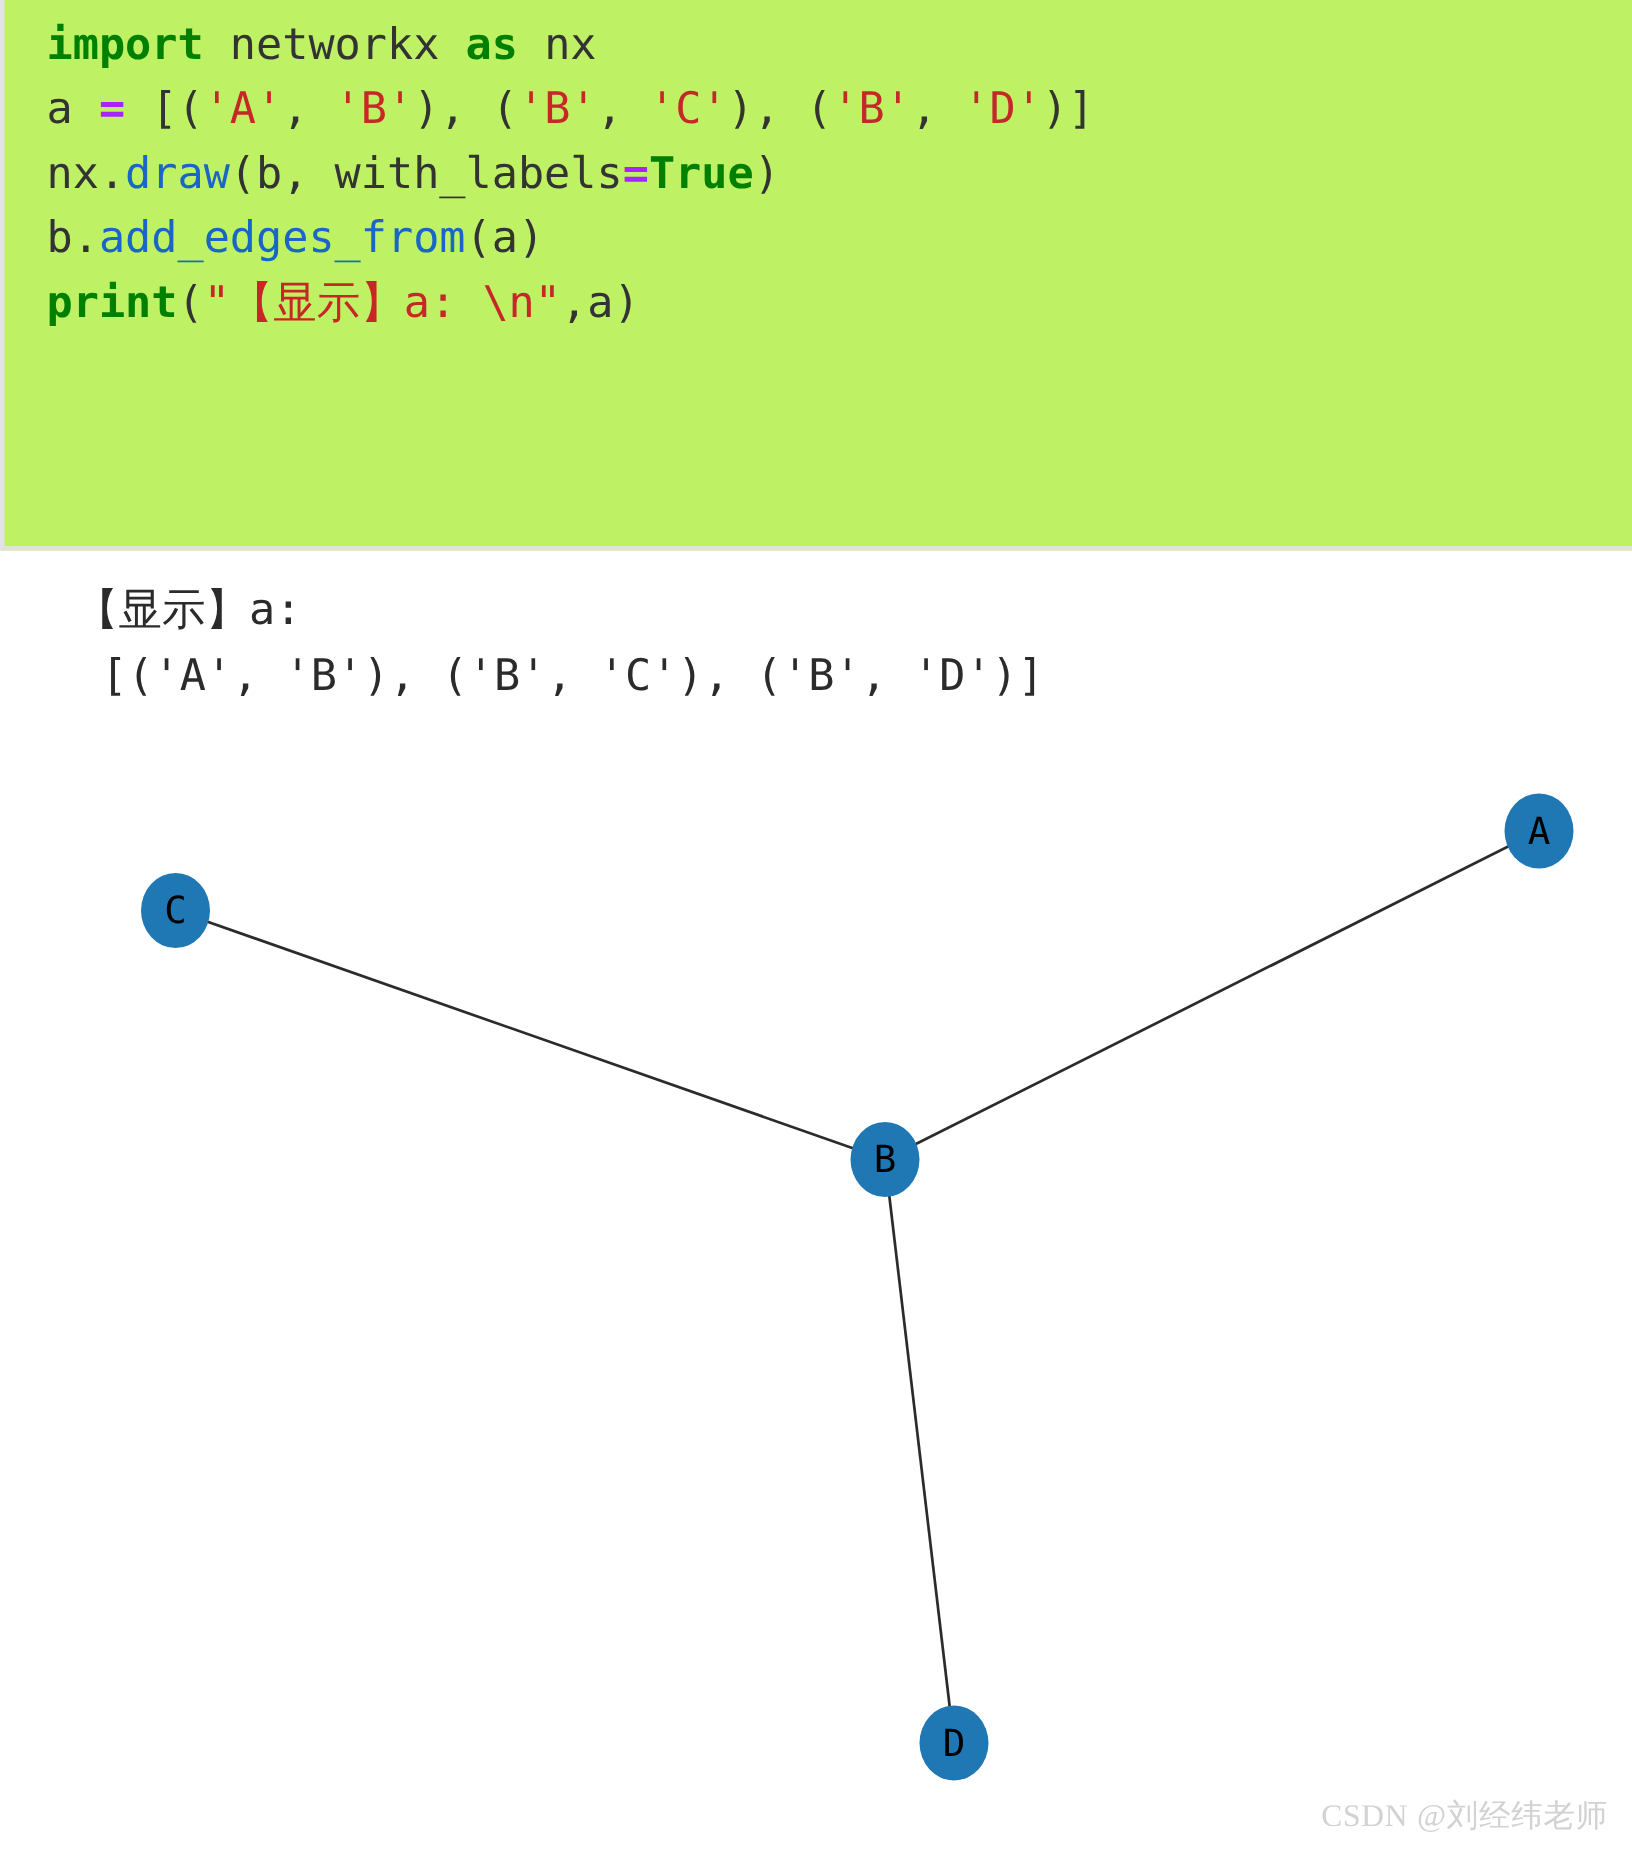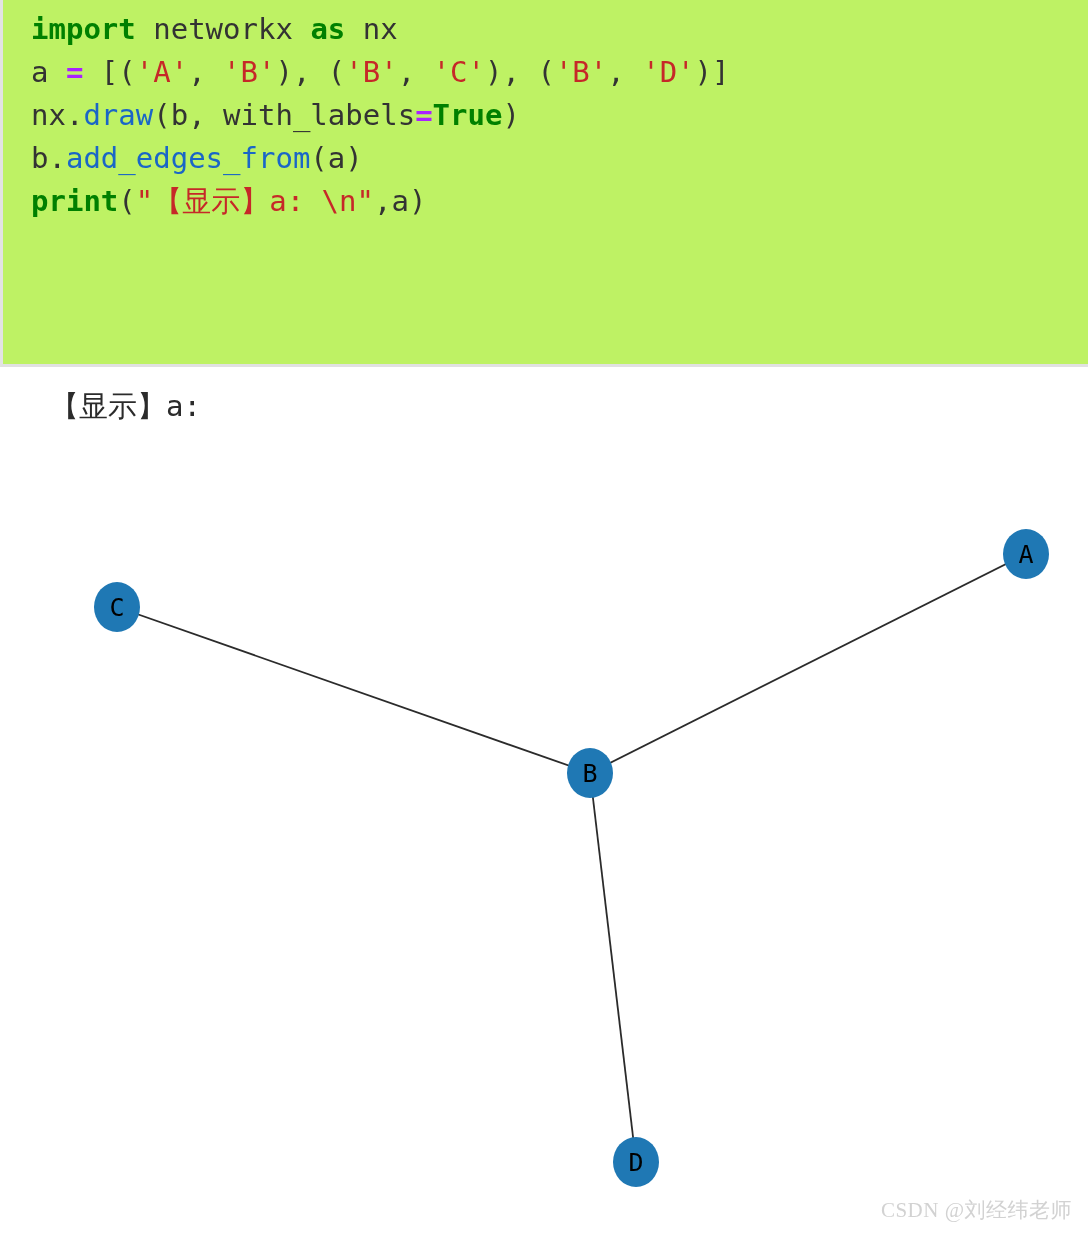--- a/index.html
+++ b/index.html
@@ -97,20 +97,21 @@
 <div id="code-block">
   <div class="code-line"><span class="kw">import</span><span class="plain"> networkx </span><span class="kw">as</span><span class="plain"> nx</span></div>
   <div class="code-line"><span class="plain">a </span><span class="op">=</span><span class="plain"> [(</span><span class="str">'A'</span><span class="plain">, </span><span class="str">'B'</span><span class="plain">), (</span><span class="str">'B'</span><span class="plain">, </span><span class="str">'C'</span><span class="plain">), (</span><span class="str">'B'</span><span class="plain">, </span><span class="str">'D'</span><span class="plain">)]</span></div>
   <div class="code-line"><span class="plain">nx.</span><span class="fn">draw</span><span class="plain">(b, with_labels</span><span class="op">=</span><span class="bool">True</span><span class="plain">)</span></div>
   <div class="code-line"><span class="plain">b.</span><span class="fn">add_edges_from</span><span class="plain">(a)</span></div>
   <div class="code-line"><span class="builtin">print</span><span class="plain">(</span><span class="str">"【显示】a: \n"</span><span class="plain">,a)</span></div>
 </div>
 
 <div id="output-area">
   <div class="out-line">【显示】a:</div>
+  <div class="out-line"> [('A', 'B'), ('B', 'C'), ('B', 'D')]</div>
 </div>
 
 <div id="graph-figure">
   <svg id="graph-svg" viewBox="0 0 1088 745">
     <g id="edges-group">
         <line x1="1026" y1="59" x2="590" y2="278" stroke="#2b2b2b" stroke-width="1.8"></line>
         <line x1="590" y1="278" x2="117" y2="112" stroke="#2b2b2b" stroke-width="1.8"></line>
         <line x1="590" y1="278" x2="636" y2="667" stroke="#2b2b2b" stroke-width="1.8"></line>
       </g>
     <g id="nodes-group">

